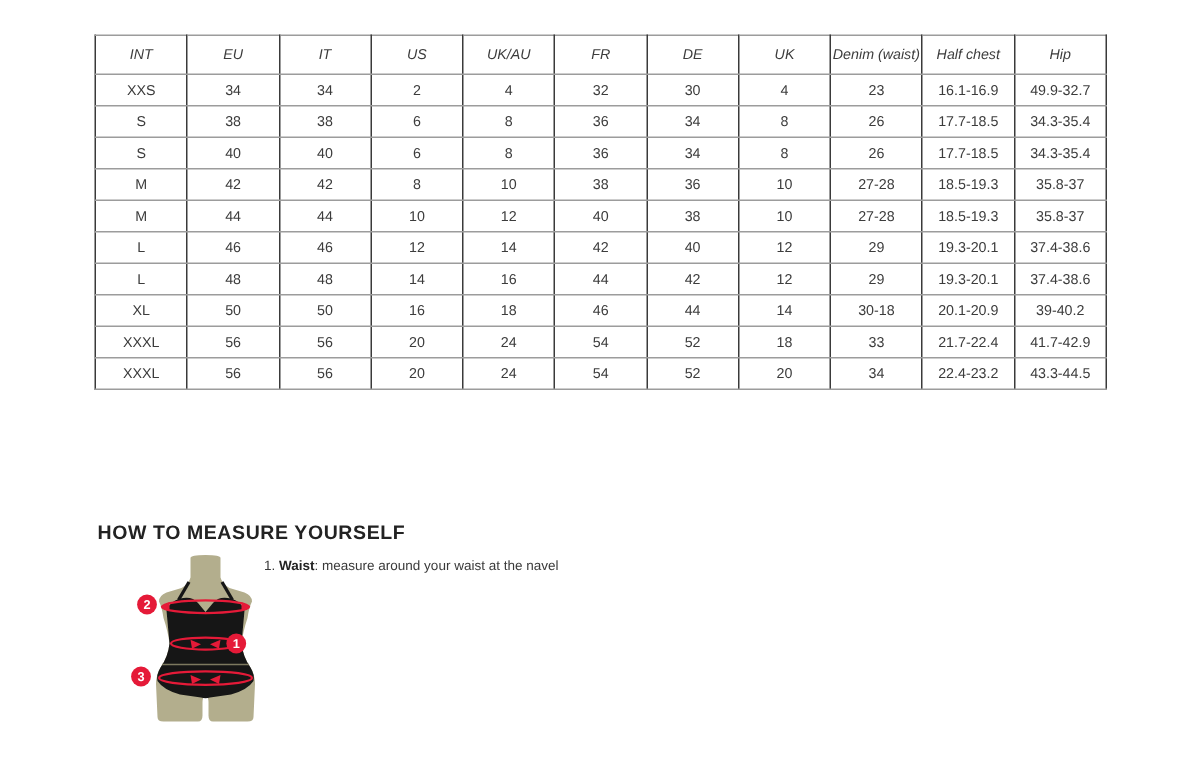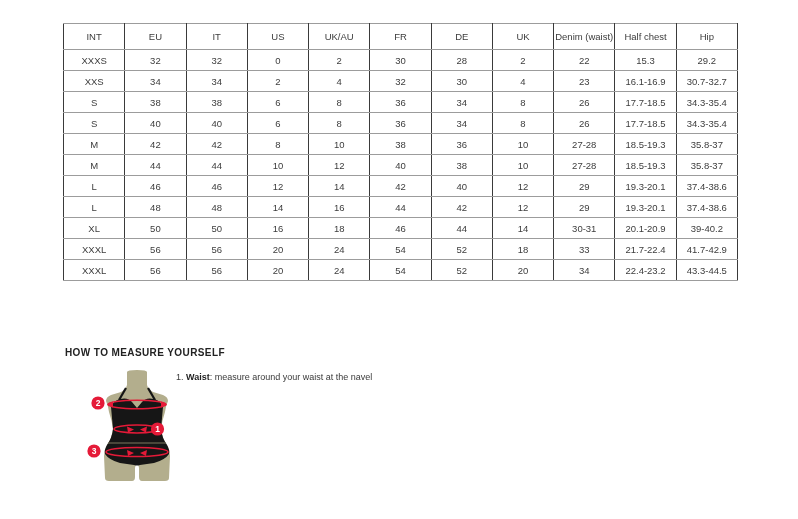--- a/index.html
+++ b/index.html
@@ -30,28 +30,28 @@
     border-color: #9c9c9c #3a3a3a;   
     font-size: 9.5px;
     font-weight: 400;
     color: #3c3c3c;
     text-align: center;
     vertical-align: middle;
     padding: 0;
     white-space: nowrap;
     overflow: hidden;
   }
-  table.size-table thead th { height: 25px; }
+  table.size-table thead th { height: 25px; font-style: italic; }
   table.size-table tbody td { height: 20px; }
 
   
   .measure-title {
     position: absolute;
     left: 65px; top: 347px;
-    font-size: 10px;
+    font-size: 13px;
     font-weight: 700;
     letter-spacing: 0.4px;
     color: #222222;
   }
   .measure-list {
     position: absolute;
     left: 176px; top: 372px;
     width: 420px;
   }
   .measure-step {
@@ -86,44 +86,31 @@
             <th>FR</th>
             <th>DE</th>
             <th>UK</th>
             <th>Denim (waist)</th>
             <th>Half chest</th>
             <th>Hip</th>
           </tr>
       </thead>
       <tbody>
           <tr>
-            <td>XXXS</td>
-            <td>32</td>
-            <td>32</td>
-            <td>0</td>
-            <td>2</td>
-            <td>30</td>
-            <td>28</td>
-            <td>2</td>
-            <td>22</td>
-            <td>15.3</td>
-            <td>29.2</td>
-          </tr>
-          <tr>
             <td>XXS</td>
             <td>34</td>
             <td>34</td>
             <td>2</td>
             <td>4</td>
             <td>32</td>
             <td>30</td>
             <td>4</td>
             <td>23</td>
             <td>16.1-16.9</td>
-            <td>30.7-32.7</td>
+            <td>49.9-32.7</td>
           </tr>
           <tr>
             <td>S</td>
             <td>38</td>
             <td>38</td>
             <td>6</td>
             <td>8</td>
             <td>36</td>
             <td>34</td>
             <td>8</td>
@@ -198,21 +185,21 @@
           </tr>
           <tr>
             <td>XL</td>
             <td>50</td>
             <td>50</td>
             <td>16</td>
             <td>18</td>
             <td>46</td>
             <td>44</td>
             <td>14</td>
-            <td>30-31</td>
+            <td>30-18</td>
             <td>20.1-20.9</td>
             <td>39-40.2</td>
           </tr>
           <tr>
             <td>XXXL</td>
             <td>56</td>
             <td>56</td>
             <td>20</td>
             <td>24</td>
             <td>54</td>

